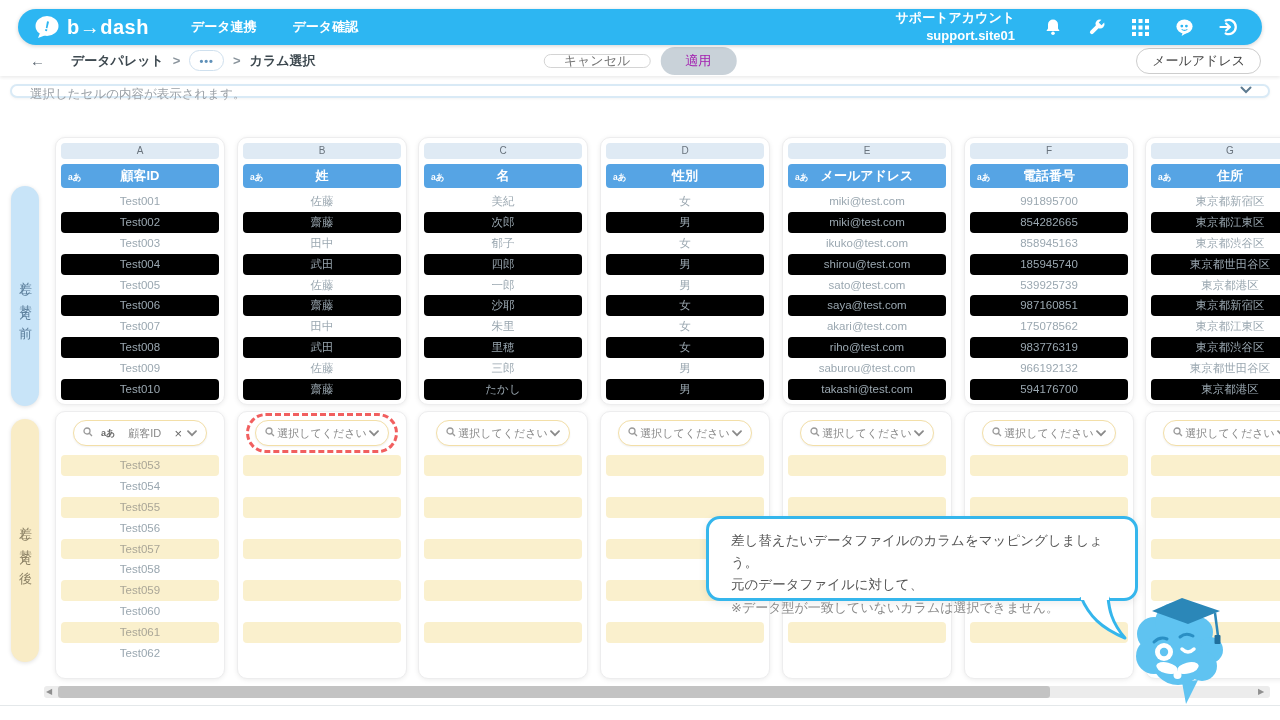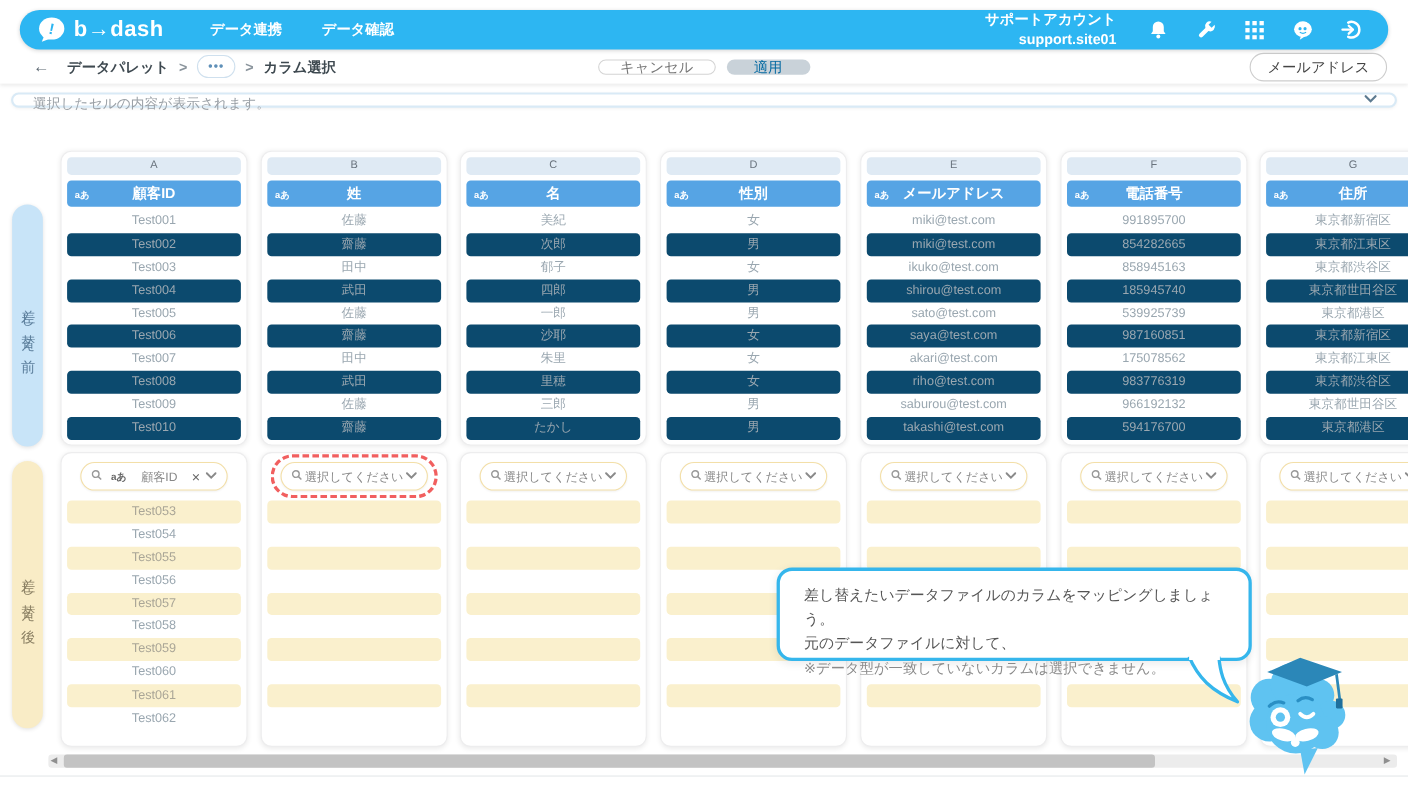--- a/index.html
+++ b/index.html
@@ -17,30 +17,30 @@
   .nav-item { cursor:pointer; }
   .account { margin-left:auto; text-align:right; font-size:13px; line-height:1.35; font-weight:bold; }
   .hicons { display:flex; align-items:center; gap:25px; margin:0 24px 0 28px; }
   .hicon { width:19px; height:19px; display:flex; align-items:center; justify-content:center; }
 
   
   .toolbar { position:absolute; left:0; top:45px; width:1280px; height:31px;
     background:#fff; display:flex; align-items:center; z-index:25;
     box-shadow:0 2px 3px rgba(0,0,0,.07); }
   .back { margin-left:30px; color:#5a6670; font-size:15px; cursor:pointer; }
-  .crumb { display:flex; align-items:center; gap:9px; margin-left:16px;
+  .crumb { display:flex; align-items:center; gap:9px; margin-left:26px;
     font-size:13px; color:#3e4950; font-weight:bold; }
   .crumb-sep { color:#8a949c; font-weight:bold; }
   .dots-pill { border:1px solid #cfe0ee; border-radius:12px; padding:0 9px; height:21px;
     display:flex; align-items:center; color:#5f90b8; font-size:11px; letter-spacing:1px; }
   .center-btns { position:absolute; left:50%; transform:translateX(-50%);
     display:flex; gap:10px; align-items:center; }
   .btn { border-radius:15px; font-size:13px; display:flex; align-items:center; justify-content:center; cursor:pointer; }
   .btn-cancel { background:#fff; border:1px solid #d4d4d4; color:#777; height:14px; padding:0 19px; }
-  .btn-apply  { background:#c9d2d9; color:#0369a1; height:14px; padding:0 25px; }
+  .btn-apply  { background:#c9d2d9; color:#a21caf; height:28px; padding:0 25px; }
   .btn-auto { position:absolute; right:19px; background:#fff; border:1px solid #cdcdcd;
     color:#444; height:26px; padding:0 15px; border-radius:16px; font-size:13px;
     display:flex; align-items:center; cursor:pointer; }
 
   
   .preview { position:absolute; left:10px; top:84px; width:1260px; height:14px;
     background:#fff; border:2px solid #d9eaf6; border-radius:16px; display:flex;
     z-index:20; box-shadow:0 1px 3px rgba(0,0,0,.05); }
   .preview-text { margin-left:18px; font-size:12.5px; color:#9aa0a6; }
   .preview-chev { margin-left:auto; margin-right:16px; display:flex; }
@@ -59,21 +59,21 @@
   .top-card { top:137px; height:268px; }
   .bot-card { top:411px; height:268px; }
   .letter { height:16px; background:#dfeaf4; border-radius:4px; text-align:center;
     font-size:10px; line-height:16px; color:#69737d; margin-bottom:5px; }
   .colhead { height:24px; background:#56a4e4; border-radius:4px; color:#fff;
     font-weight:bold; font-size:13px; line-height:24px; text-align:center;
     position:relative; margin-bottom:3px; cursor:pointer; }
   .colhead .badge { position:absolute; left:7px; top:1px; font-size:8.5px; font-weight:bold; }
   .row { height:20.9px; line-height:20.9px; text-align:center; font-size:11.5px;
     color:#9aa7b0; border-radius:4px; overflow:hidden; white-space:nowrap; }
-  .row.alt-blue { background:#0c4a6e; }
+  .row.alt-blue { background:#000000; }
   .row.alt-yellow { background:#faf0cd; color:#aaa697; }
 
   .selwrap { position:relative; margin:3px 12px 9px; }
   .sel { height:26px; border:1px solid #f3dfa8; border-radius:14px; background:#fff;
     display:flex; align-items:center; font-size:11px; color:#888; padding:0 9px;
     box-shadow:0 1px 2px rgba(0,0,0,.06); cursor:pointer; }
   .sel .txt { flex:1; text-align:center; }
   .sel .selbadge { font-size:9px; font-weight:bold; color:#666; margin-left:8px; }
   .sel .clear { font-size:13px; color:#666; margin-right:5px; cursor:pointer; }
   .selwrap.hl::before { content:""; position:absolute; top:-7px; bottom:-7px;

